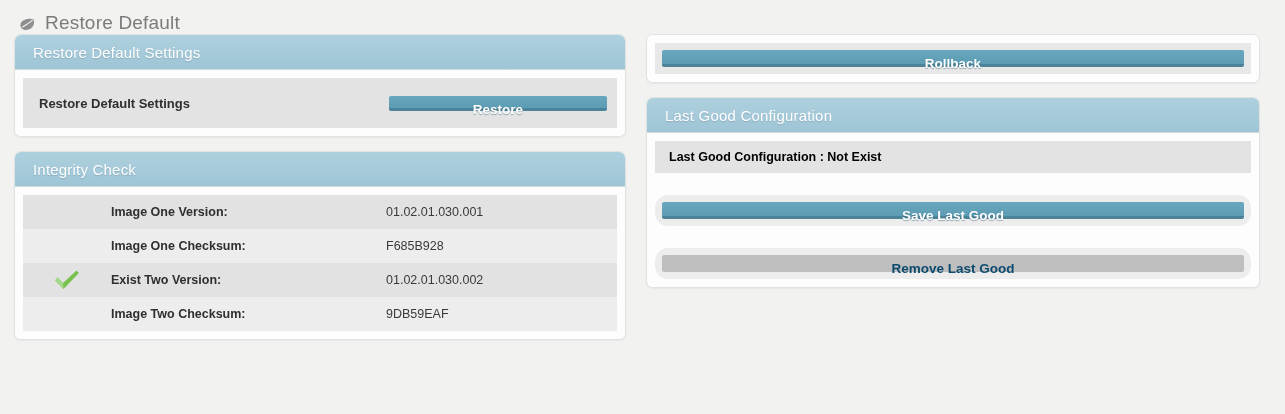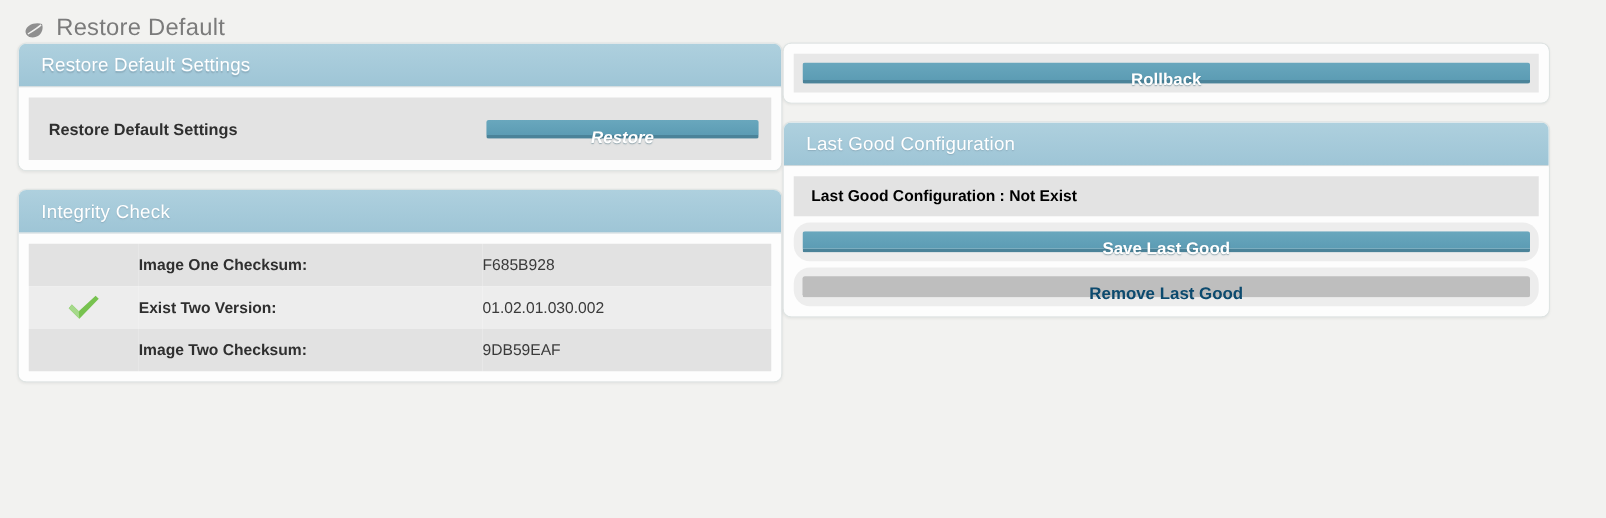--- a/index.html
+++ b/index.html
@@ -22,20 +22,21 @@
   .leaf-icon { width: 18px; height: 18px; display: block; }
   .page-title {
     font-size: 19px;
     color: #7b7b7b;
     font-weight: normal;
     letter-spacing: 0.2px;
   }
 
   .columns {
     display: flex;
+    gap: 20px;
     padding: 0 24px 0 14px;
   }
   .col { width: 612px; flex: 0 0 612px; }
   .col.right { width: 614px; flex: 0 0 614px; }
 
   
   .panel {
     background: #fdfdfd;
     border: 1px solid #dfe4e3;
     border-radius: 7px;
@@ -88,21 +89,20 @@
     text-shadow: 0 1px 1px rgba(60,100,115,0.5);
   }
   .btn-teal {
     background: linear-gradient(to bottom, #69a7bd 0%, #5c9cb4 100%);
     border-bottom: 3px solid #4b8399;
   }
   .btn-restore {
     width: 218px;
     height: 15px;
     line-height: 28px;
-    font-style: italic;
   }
   .btn-wide {
     display: block;
     width: 100%;
     height: 17px;
     line-height: 28px;
   }
   .btn-disabled {
     background: #bebebe;
     border-bottom: 3px solid #bebebe;
@@ -145,21 +145,21 @@
   .status-row {
     background: #e3e3e3;
     padding: 9px 14px;
     font-size: 12.5px;
     font-weight: bold;
     color: #000000;
   }
   .btn-block-wrap {
     background: #ededed;
     padding: 7px;
-    margin-top: 5px;
+    margin-top: 22px;
     border-radius: 13px;
   }
 </style>
 </head>
 <body>
 
 <div class="page-title-bar">
   <span>
     <svg class="leaf-icon" viewBox="0 0 18 18" aria-hidden="true">
       <path d="M15.6 3.2C12.4 2.2 8.2 2.6 5.2 4.6 2.4 6.5 1.6 9.6 3.4 11.9c1.9 2.4 6 2.6 9 0.9 3.2-1.8 4.5-6.2 3.2-9.6z" fill="#8f8f8f"></path>
@@ -186,20 +186,25 @@
     </div>
 
     <div class="panel">
       <div class="panel-header">
         <span class="panel-header-title">Integrity Check</span>
       </div>
       <div class="panel-body">
         <table class="table">
           <tbody>
 
+            <tr>
+              <td class="td-check"></td>
+              <td class="td-label">Image One Version:</td>
+              <td class="td-value">01.02.01.030.001</td>
+            </tr>
 
             <tr>
               <td class="td-check"></td>
               <td class="td-label">Image One Checksum:</td>
               <td class="td-value">F685B928</td>
             </tr>
 
             <tr>
               <td class="td-check">
                 <span>

